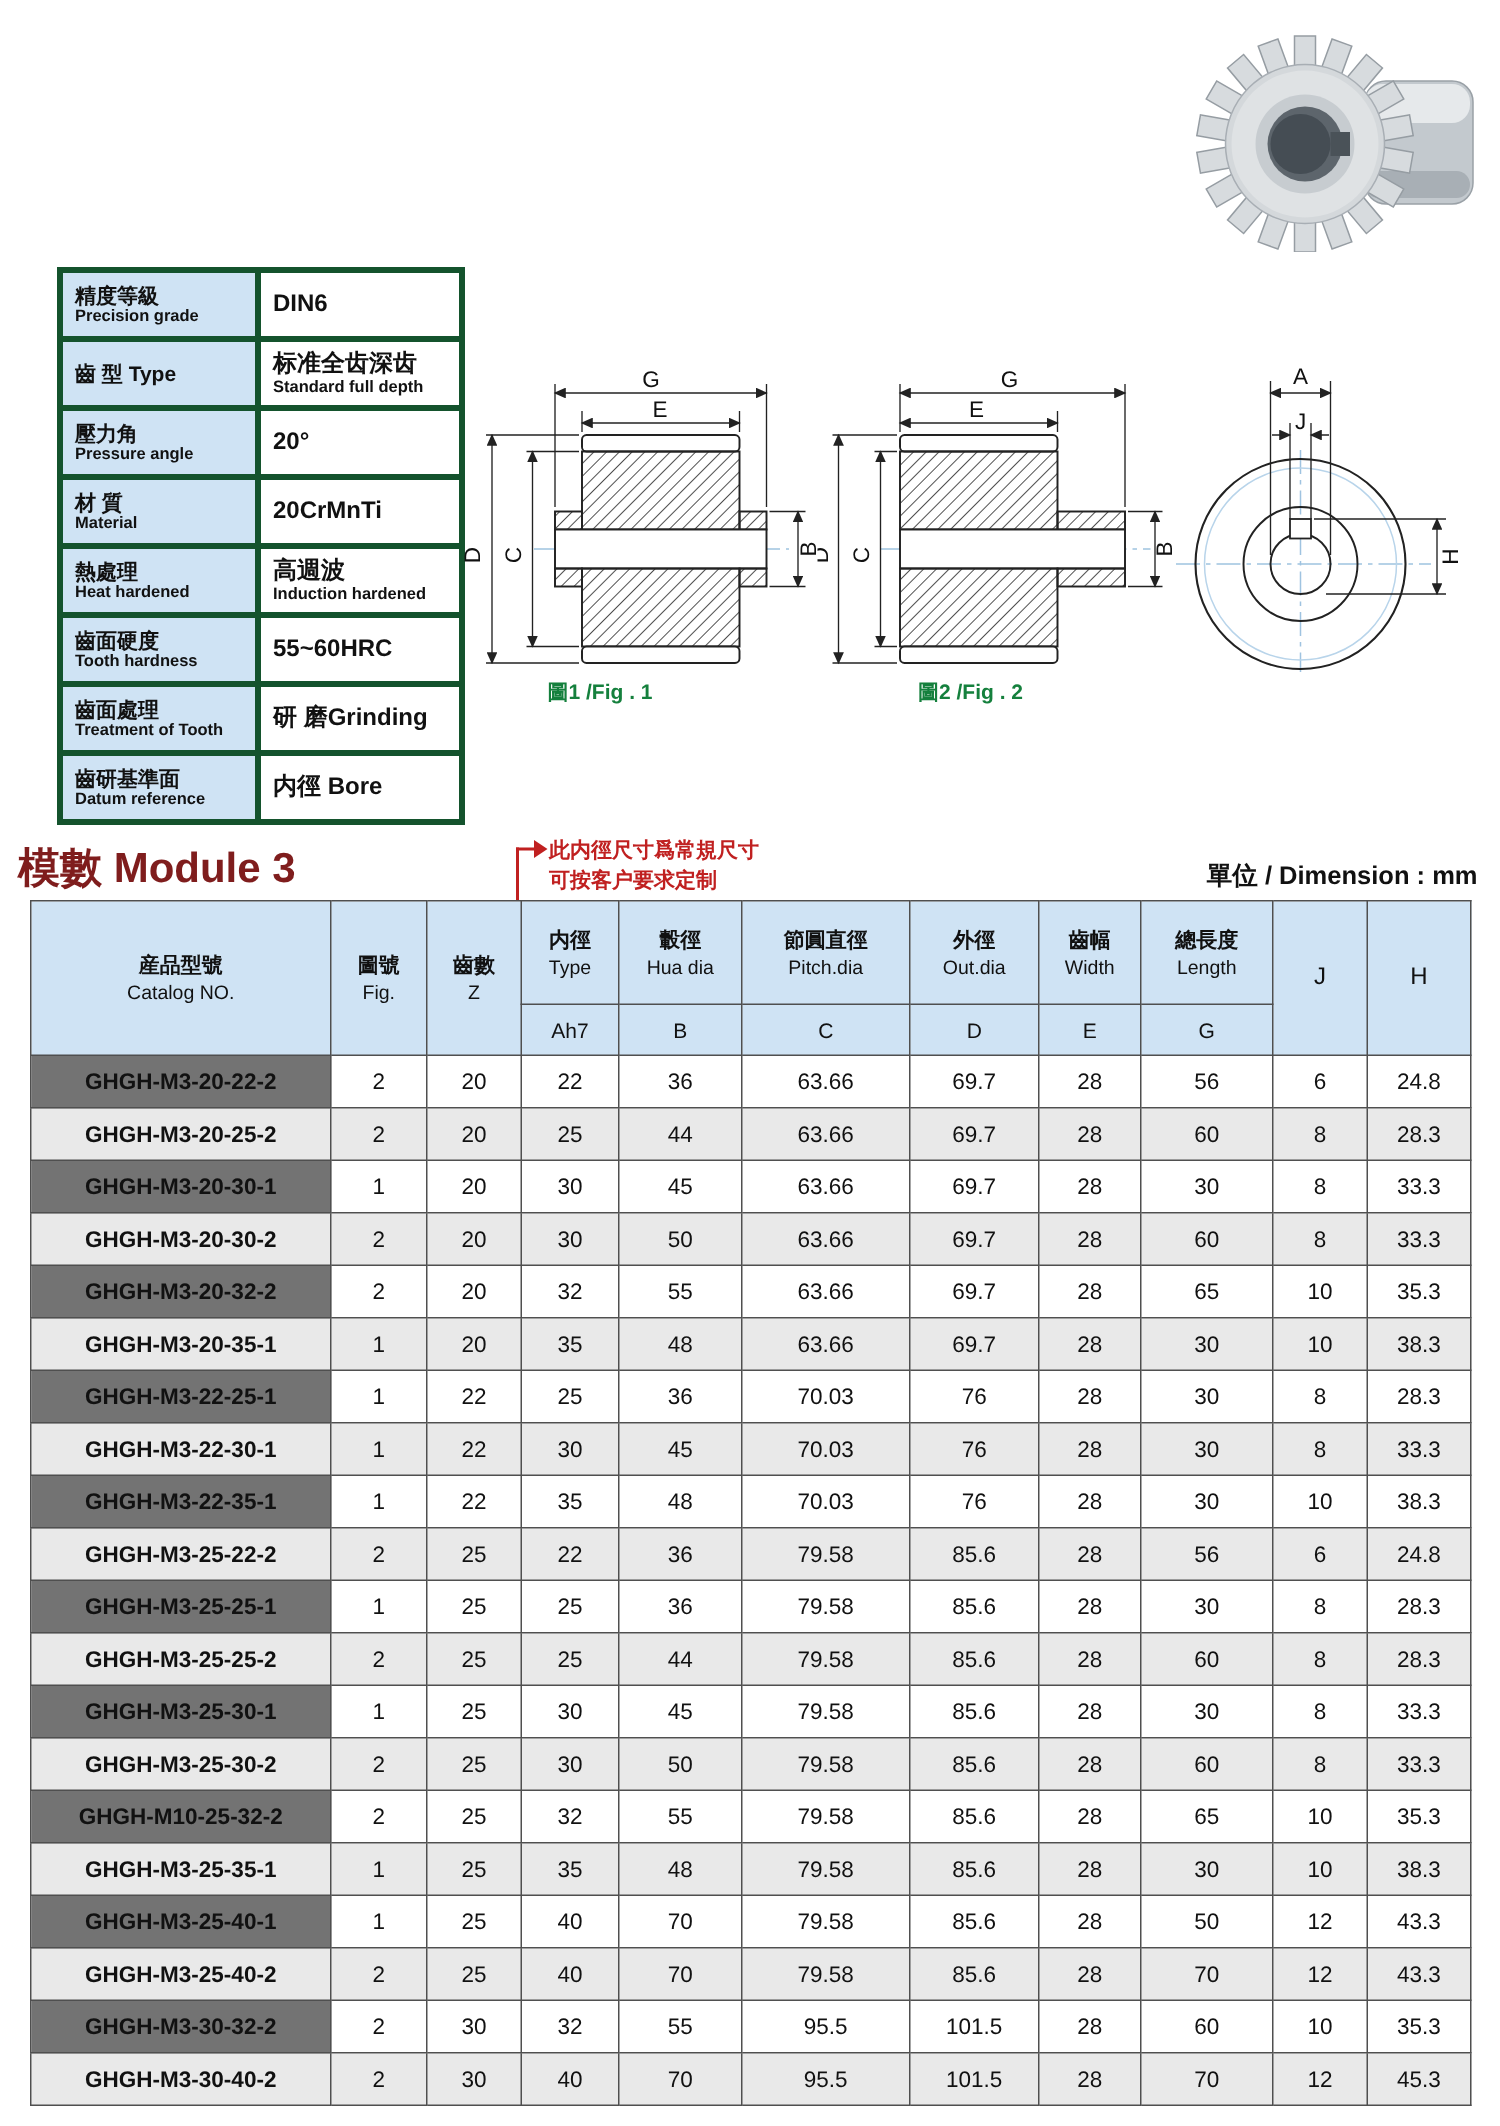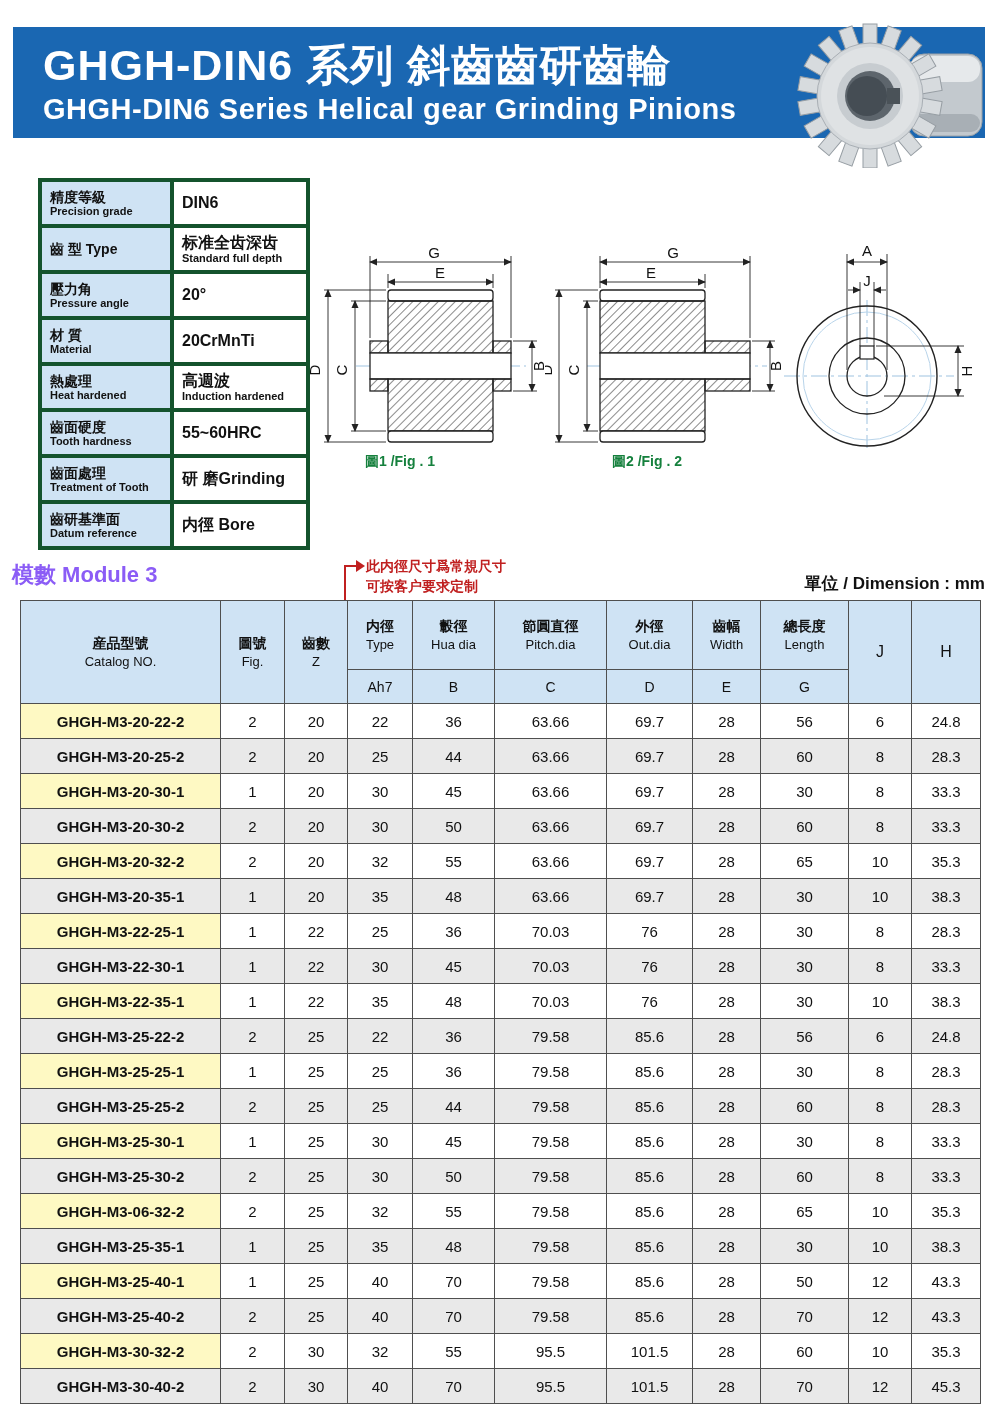--- a/index.html
+++ b/index.html
@@ -25,50 +25,46 @@
   
   .fig1{position:absolute;left:298px;top:246px;}
   .fig2{position:absolute;left:545px;top:246px;}
   .figend{position:absolute;left:772px;top:238px;}
   .fig-caption{position:absolute;font-size:14px;font-weight:bold;color:#15803d;text-align:center;}
   .cap1{left:330px;top:453px;width:140px;}
   .cap2{left:572px;top:453px;width:150px;}
   svg text.dim{font-family:"Liberation Sans",sans-serif;font-size:15px;fill:#111;}
 
   
-  .module-title{position:absolute;left:12px;top:560px;font-size:22px;font-weight:bold;color:#8b5cf6;}
+  .module-title{position:absolute;left:12px;top:560px;font-size:28px;font-weight:bold;color:#7f1d1d;}
   .note{position:absolute;left:366px;top:556px;font-size:14px;font-weight:bold;color:#c02020;line-height:20px;white-space:nowrap;}
   .note-v{position:absolute;left:344px;top:565px;width:2px;height:35px;background:#c02020;}
   .note-h{position:absolute;left:344px;top:565px;width:13px;height:2px;background:#c02020;}
   .note-arrow{position:absolute;left:356px;top:560px;width:0;height:0;
               border-left:9px solid #c02020;border-top:6px solid transparent;border-bottom:6px solid transparent;}
   .unit-label{position:absolute;left:680px;top:572px;width:305px;text-align:right;font-size:17px;font-weight:bold;color:#111;}
 
   
   .main-table{position:absolute;left:20px;top:600px;width:960px;border-collapse:collapse;table-layout:fixed;}
   .main-table th,.main-table td{border:1px solid #4f4f4f;text-align:center;vertical-align:middle;padding:0;}
   .main-table thead th{background:#cfe3f4;font-weight:normal;}
   .main-table tr.h1 th{height:68px;}
   .main-table tr.h2 th{height:33px;font-size:14px;}
   .main-table .hzh{font-size:14px;font-weight:bold;line-height:19px;}
   .main-table .hen{font-size:13px;line-height:17px;}
   .main-table tbody tr{height:35px;}
   .main-table tbody td{font-size:15px;background:#fff;}
   .main-table tbody tr.even td{background:#e9e9e9;}
-  .main-table tbody td.cat{background:#fef9c3;font-weight:bold;}
+  .main-table tbody td.cat{background:#737373;font-weight:bold;}
 </style>
 </head>
 <body>
 
 <div class="page">
 
-  <div class="banner">
-    <div class="t1">GHGH-DIN6 系列 斜齒齒研齒輪</div>
-    <div class="t2">GHGH-DIN6 Series Helical gear Grinding Pinions</div>
-  </div>
 
   <svg class="gear-photo" viewBox="0 0 202 152">
 
     <rect x="118" y="38" width="72" height="82" rx="14" fill="#c3c9ce" stroke="#9aa1a7" stroke-width="1"></rect>
     <rect x="118" y="40" width="70" height="26" rx="12" fill="#e6e9eb"></rect>
     <rect x="118" y="98" width="70" height="18" rx="9" fill="#a8afb5"></rect>
 
     <g fill="#d7dbde" stroke="#969da3" stroke-width="1">
       <rect x="71" y="8" width="14" height="26" transform="rotate(0 78 80)"></rect>
       <rect x="71" y="8" width="14" height="26" transform="rotate(20 78 80)"></rect>
@@ -552,21 +548,21 @@
           <td>30</td>
           <td>50</td>
           <td>79.58</td>
           <td>85.6</td>
           <td>28</td>
           <td>60</td>
           <td>8</td>
           <td>33.3</td>
         </tr>
         <tr class="odd">
-          <td class="cat">GHGH-M3-06-32-2</td>
+          <td class="cat">GHGH-M10-25-32-2</td>
           <td>2</td>
           <td>25</td>
           <td>32</td>
           <td>55</td>
           <td>79.58</td>
           <td>85.6</td>
           <td>28</td>
           <td>65</td>
           <td>10</td>
           <td>35.3</td>

